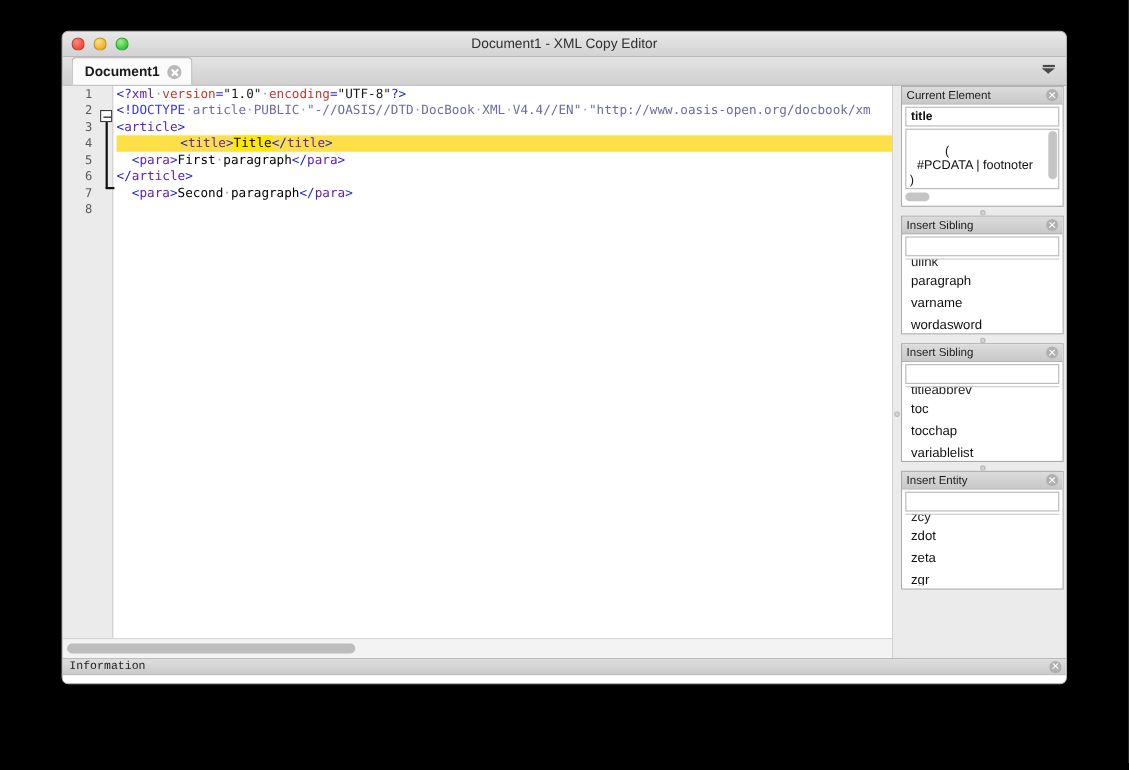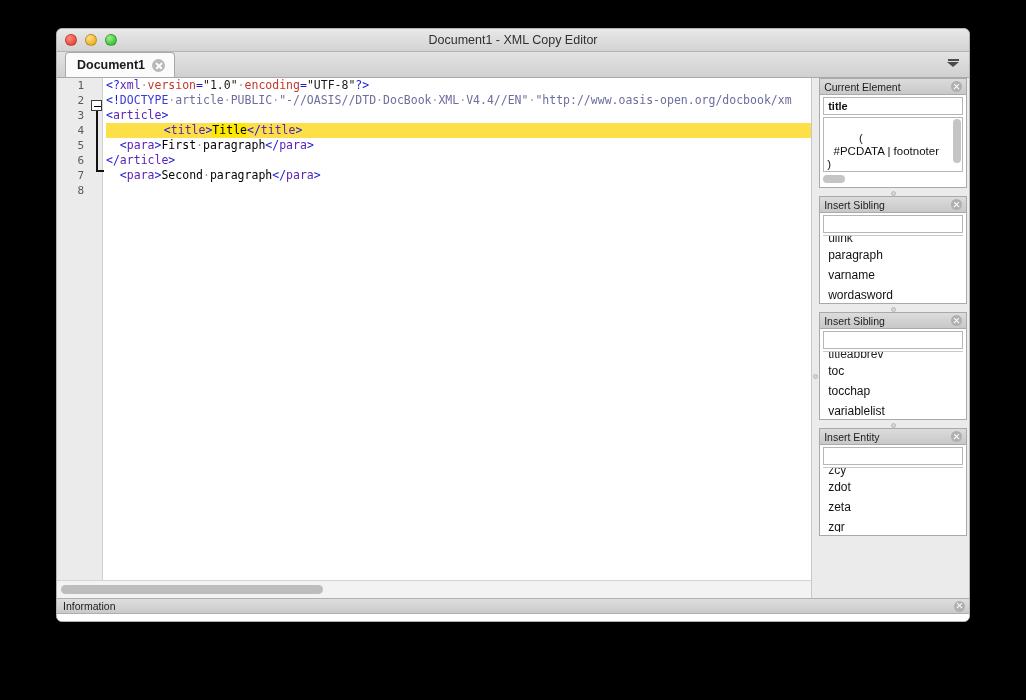--- a/index.html
+++ b/index.html
@@ -330,21 +330,21 @@
   }
   #info-head {
     height: 15px;
     background: linear-gradient(to bottom, #dedede, #cacaca);
     border-bottom: 1px solid #aeaeae;
     display: flex; align-items: center;
     padding: 0 4px 0 6px;
     font-size: 10.5px;
     color: #1c1c1c;
   }
-  #info-head .ttl { flex: 1; }
+  #info-head .ttl { flex: 1; font-family: Liberation Mono, monospace; }
   #info-body {
     flex: 1;
     display: flex; align-items: center;
     padding-left: 14px;
     gap: 22px;
     background: #fff;
   }
 </style>
 </head>
 <body>

